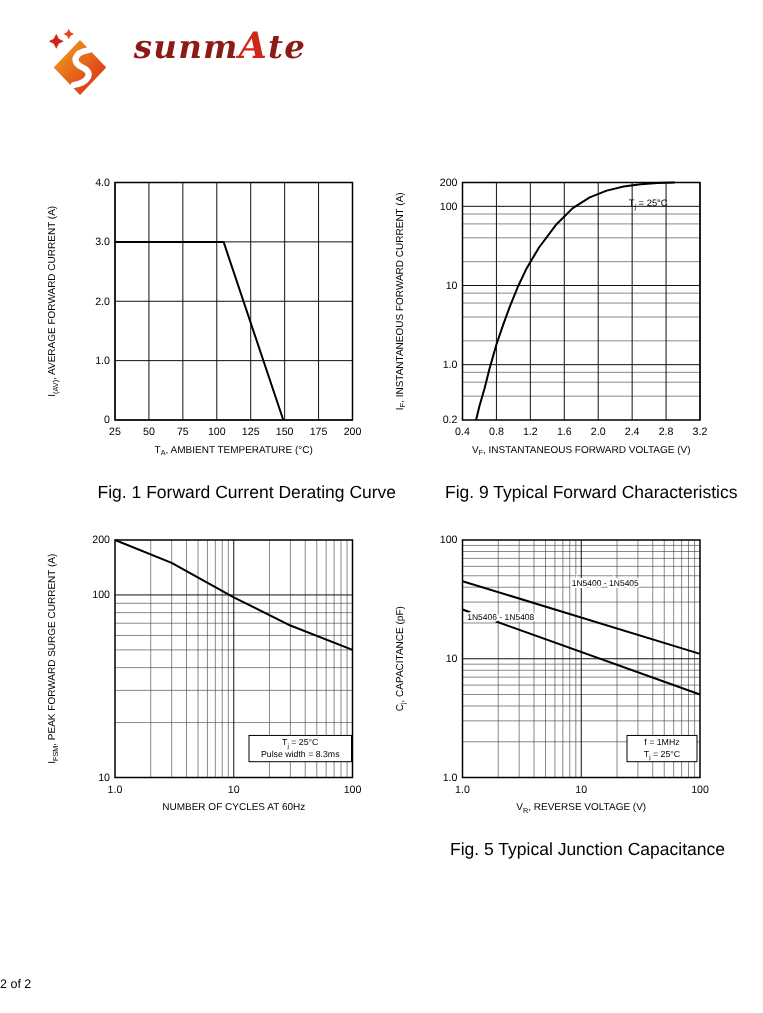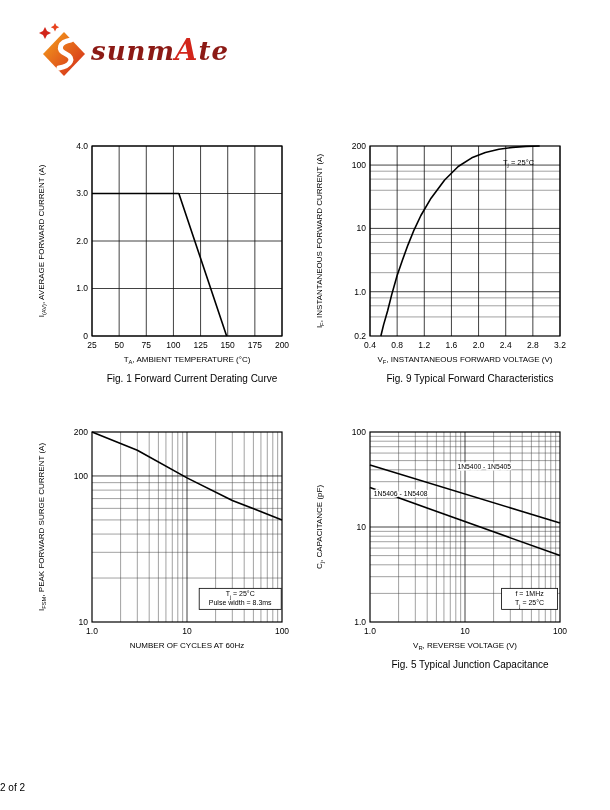--- a/index.html
+++ b/index.html
@@ -1,24 +1,24 @@
 <!DOCTYPE html>
 <html><head>
 <meta charset="utf-8">
 <style>
   *{margin:0;padding:0;box-sizing:border-box}
   html,body{background:#fff}
   body{width:610px;height:810px;position:relative;font-family:"Liberation Sans",sans-serif;color:#000;overflow:hidden}
   .page{position:absolute;left:0;top:0;width:610px;height:810px;background:#fff}
-  .logo{position:absolute;left:36px;top:22px;display:flex;align-items:center;gap:3px}
+  .logo{position:absolute;left:36px;top:22px;display:flex;align-items:flex-start;gap:19px}
   .brand{font-family:"DejaVu Serif",serif;font-style:italic;font-weight:bold;font-size:26px;color:#8c1a15;letter-spacing:1px;line-height:1}
   .brand .a{color:#d2251a;font-size:29px}
   .fig{position:absolute;width:272px}
   .plotbox svg{display:block}
-  .caption{font-size:10px;text-align:center;padding-left:44px;margin-top:1px;white-space:nowrap}
+  .caption{font-size:14px;text-align:center;padding-left:44px;margin-top:13px;white-space:nowrap}
   svg text{font-family:"Liberation Sans",sans-serif;fill:#000}
   .pageno{position:absolute;left:0;right:0;top:782px;text-align:left;font-size:10px}
   .site{position:absolute;right:30px;top:815px;font-size:12px;font-weight:bold}
 </style>
 </head>
 <body>
 
 <div class="page">
 
   <div class="logo">

